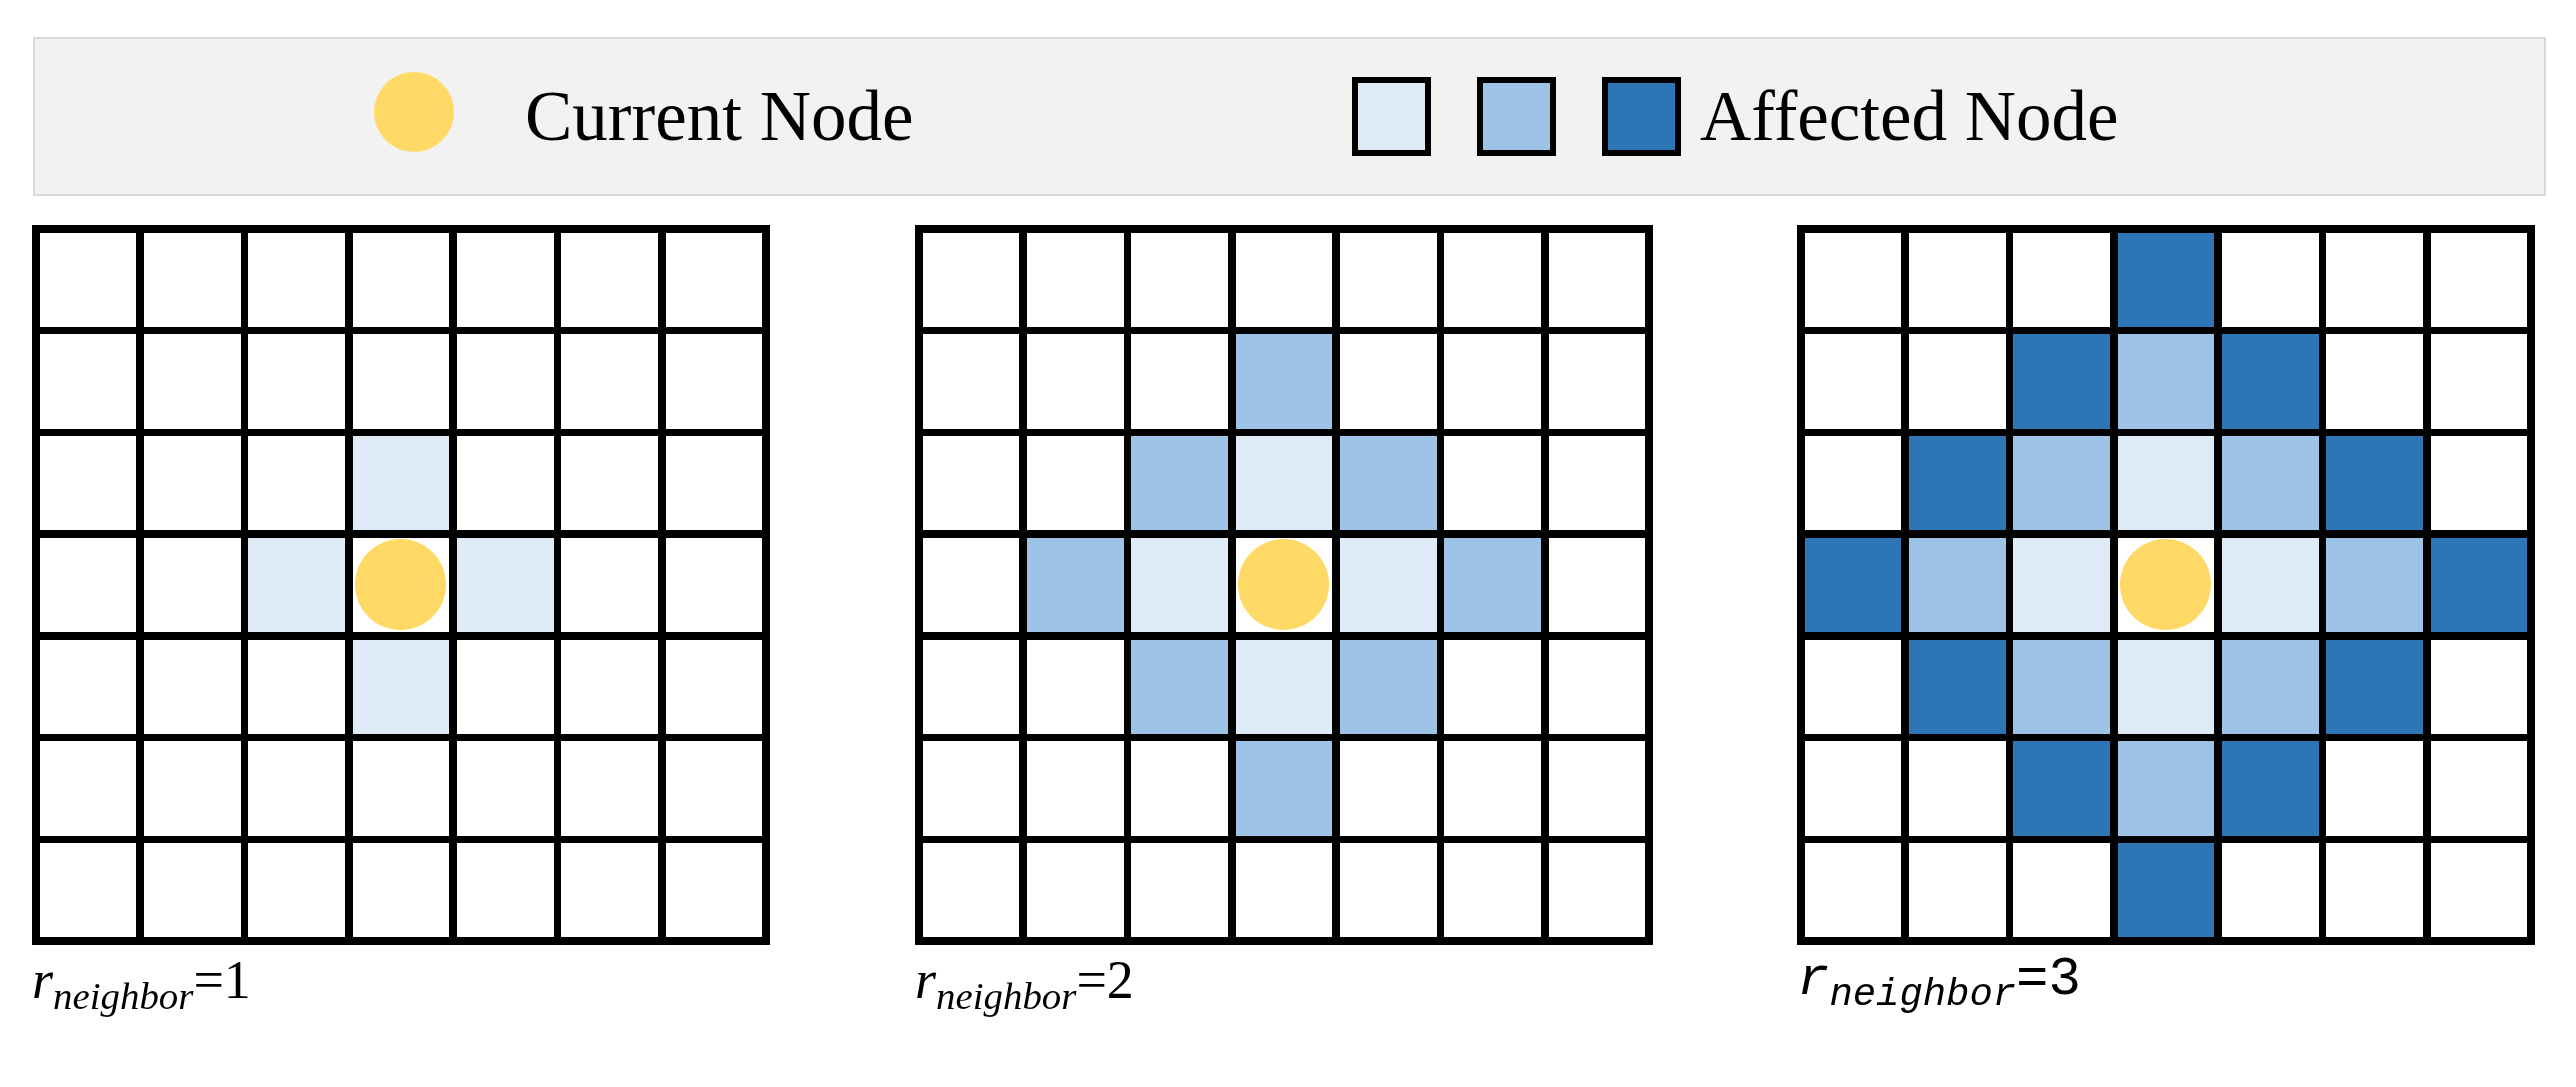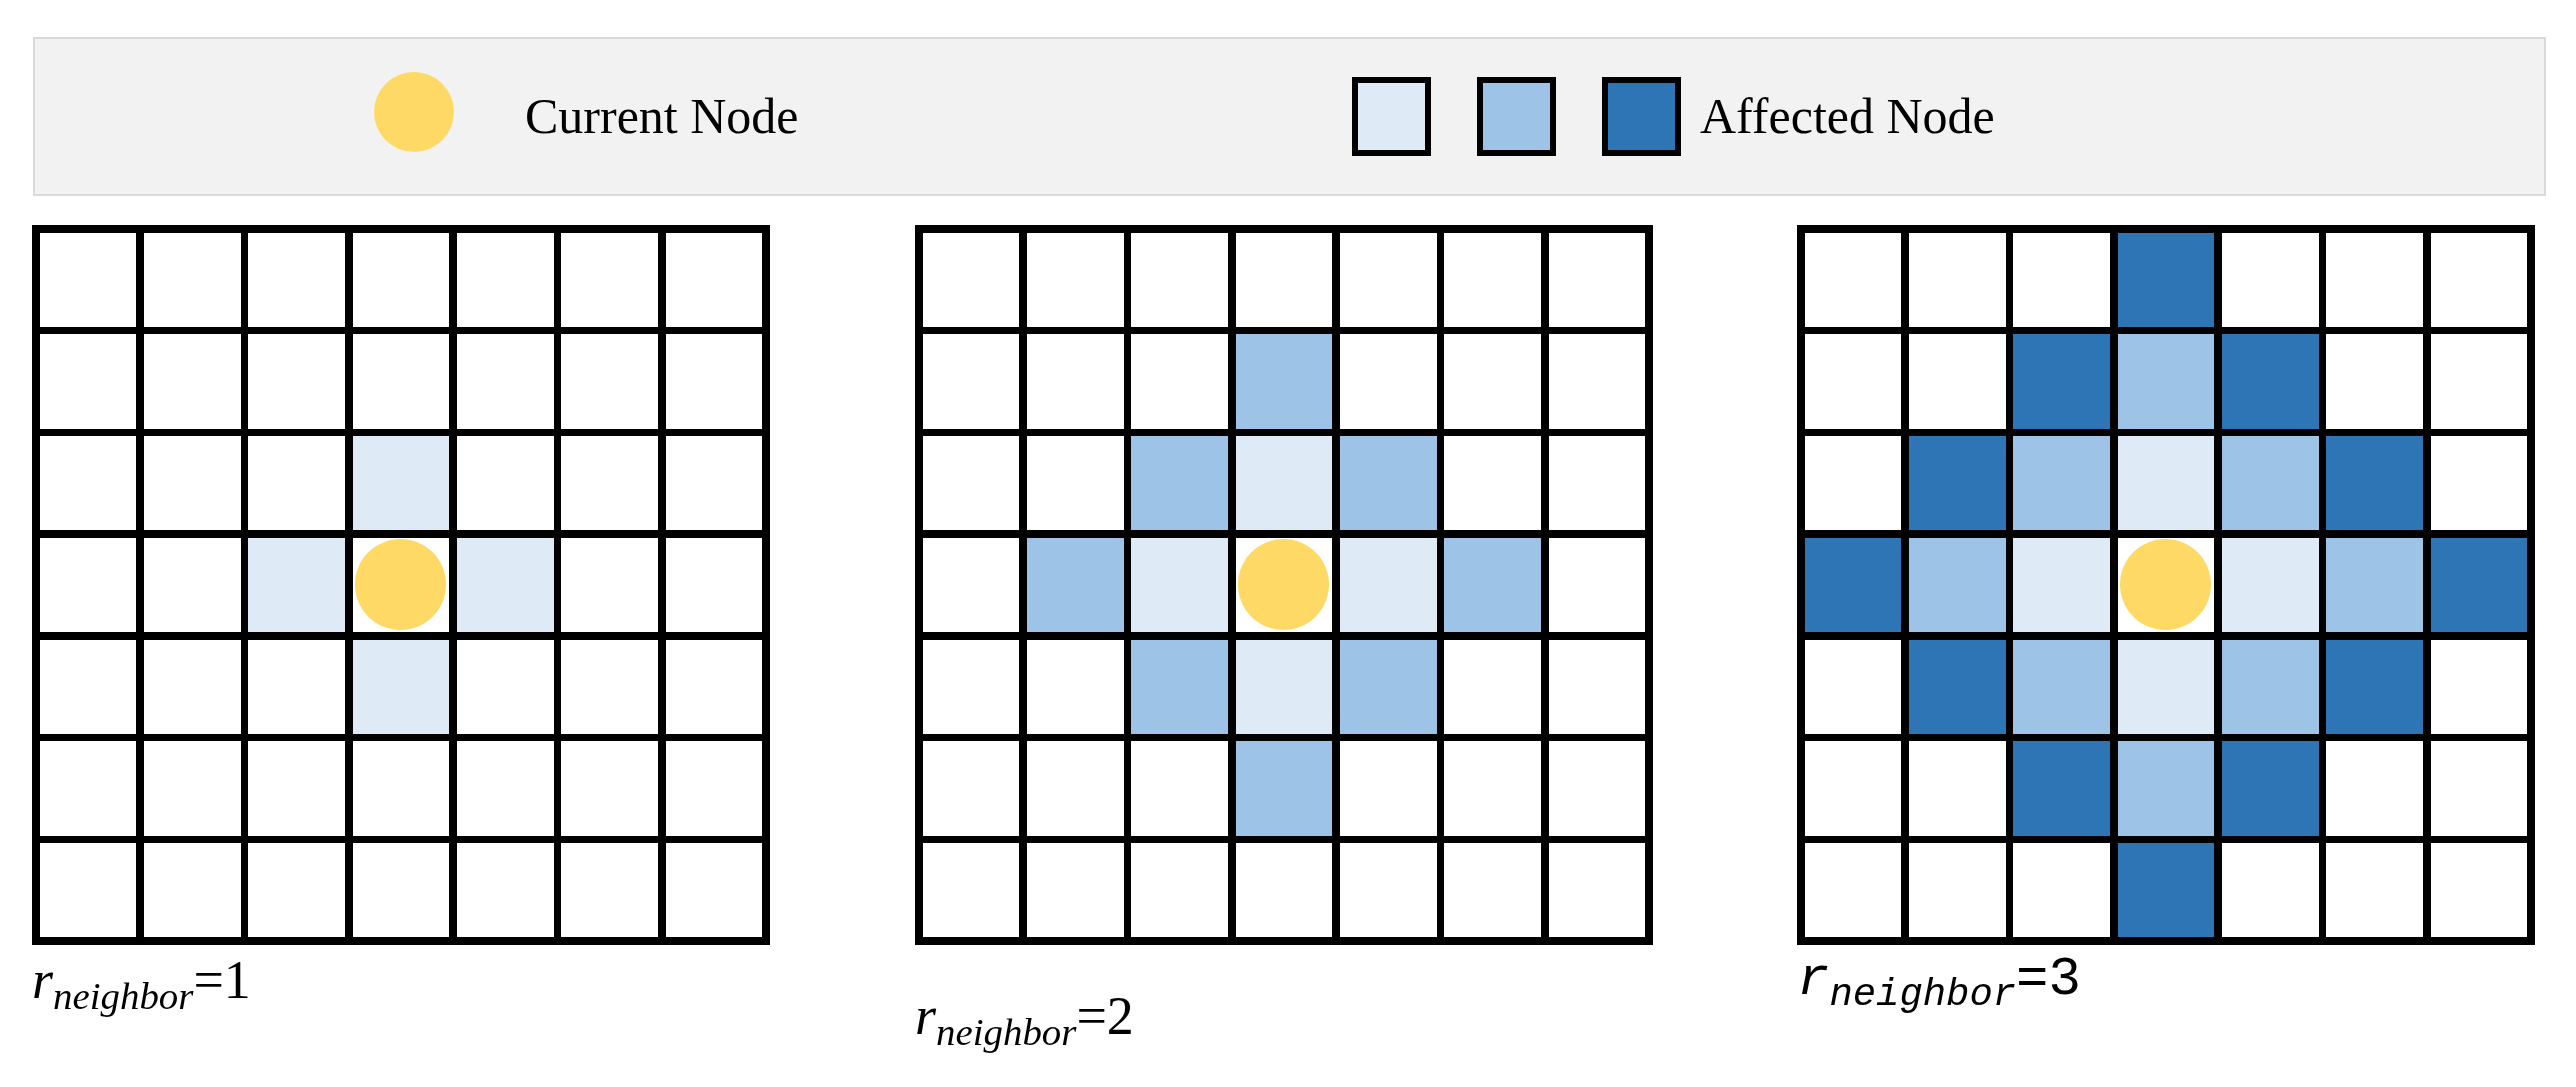--- a/index.html
+++ b/index.html
@@ -11,21 +11,21 @@
   
   .legend-bar{
     position:absolute;left:33px;top:37px;width:2513px;height:159px;
     background:#f2f2f2;border:2.6px solid #d9d9d9;box-sizing:border-box;
   }
   .legend-dot{
     position:absolute;left:339px;top:33px;width:80px;height:80px;border-radius:50%;
   }
   .legend-text{
     position:absolute;top:0;height:154px;line-height:154px;
-    font-size:50px;white-space:nowrap;
+    font-size:71px;white-space:nowrap;
   }
   .current-label{left:490px;}
   .affected-label{left:1665px;}
   .swatch{
     position:absolute;top:38px;width:67px;height:67px;
     border:6.9px solid #000;box-sizing:content-box;
   }
   .sw-0{left:1317px;}
   .sw-1{left:1442px;}
   .sw-2{left:1567px;}
@@ -39,21 +39,21 @@
   .grid-1{left:915px;}
   .grid-2{left:1797px;}
   .cell{background:#fff;display:flex;align-items:center;justify-content:center;}
   .dot{width:91px;height:91px;border-radius:50%;}
   
   .panel-label{
     position:absolute;top:949px;width:738px;text-align:left;
     font-size:54px;font-style:italic;white-space:nowrap;
   }
   .label-0{left:32px;}
-  .label-1{left:915px;margin-top:36px;}
+  .label-1{left:915px;}
   .label-2{left:1797px;font-family:Liberation Mono, monospace;}
   .panel-label sub{font-size:0.72em;line-height:0;vertical-align:-0.28em;}
   .panel-label .eq{font-style:normal;}
 </style>
 </head>
 <body>
 
 <div class="legend-bar">
   <div class="legend-dot" style="background: rgb(255, 217, 102);"></div>
   <span class="legend-text current-label">Current Node</span>

